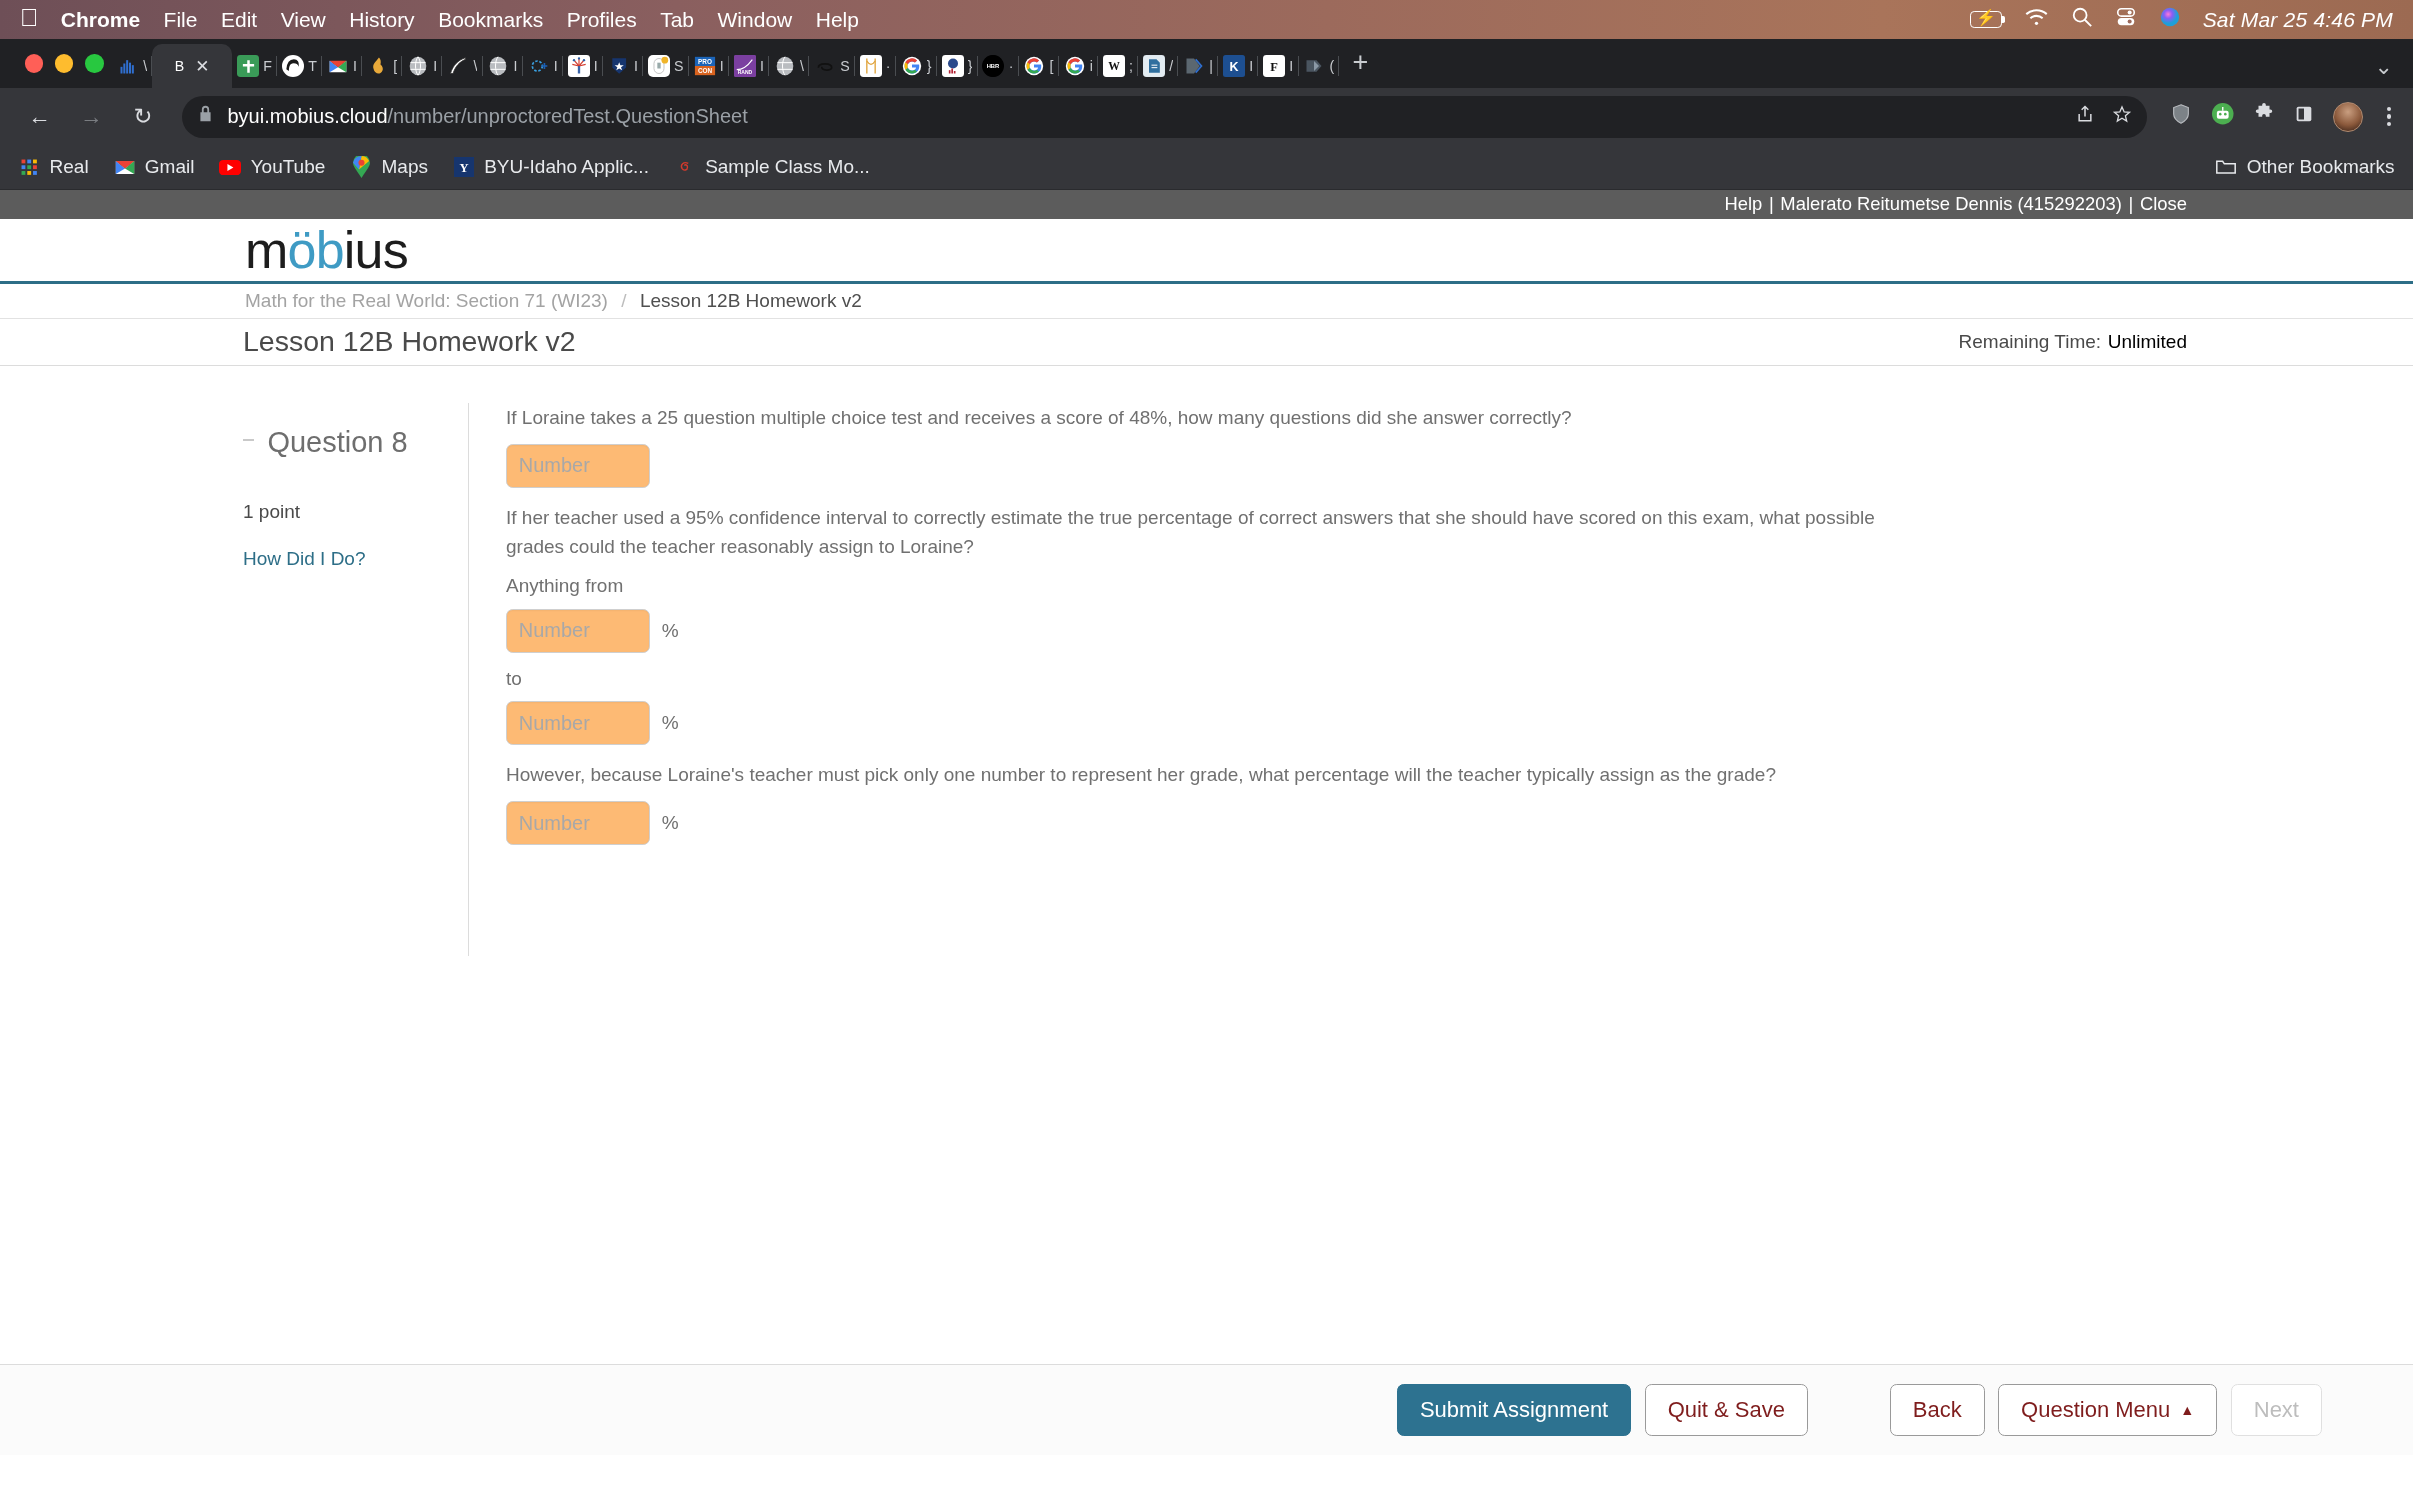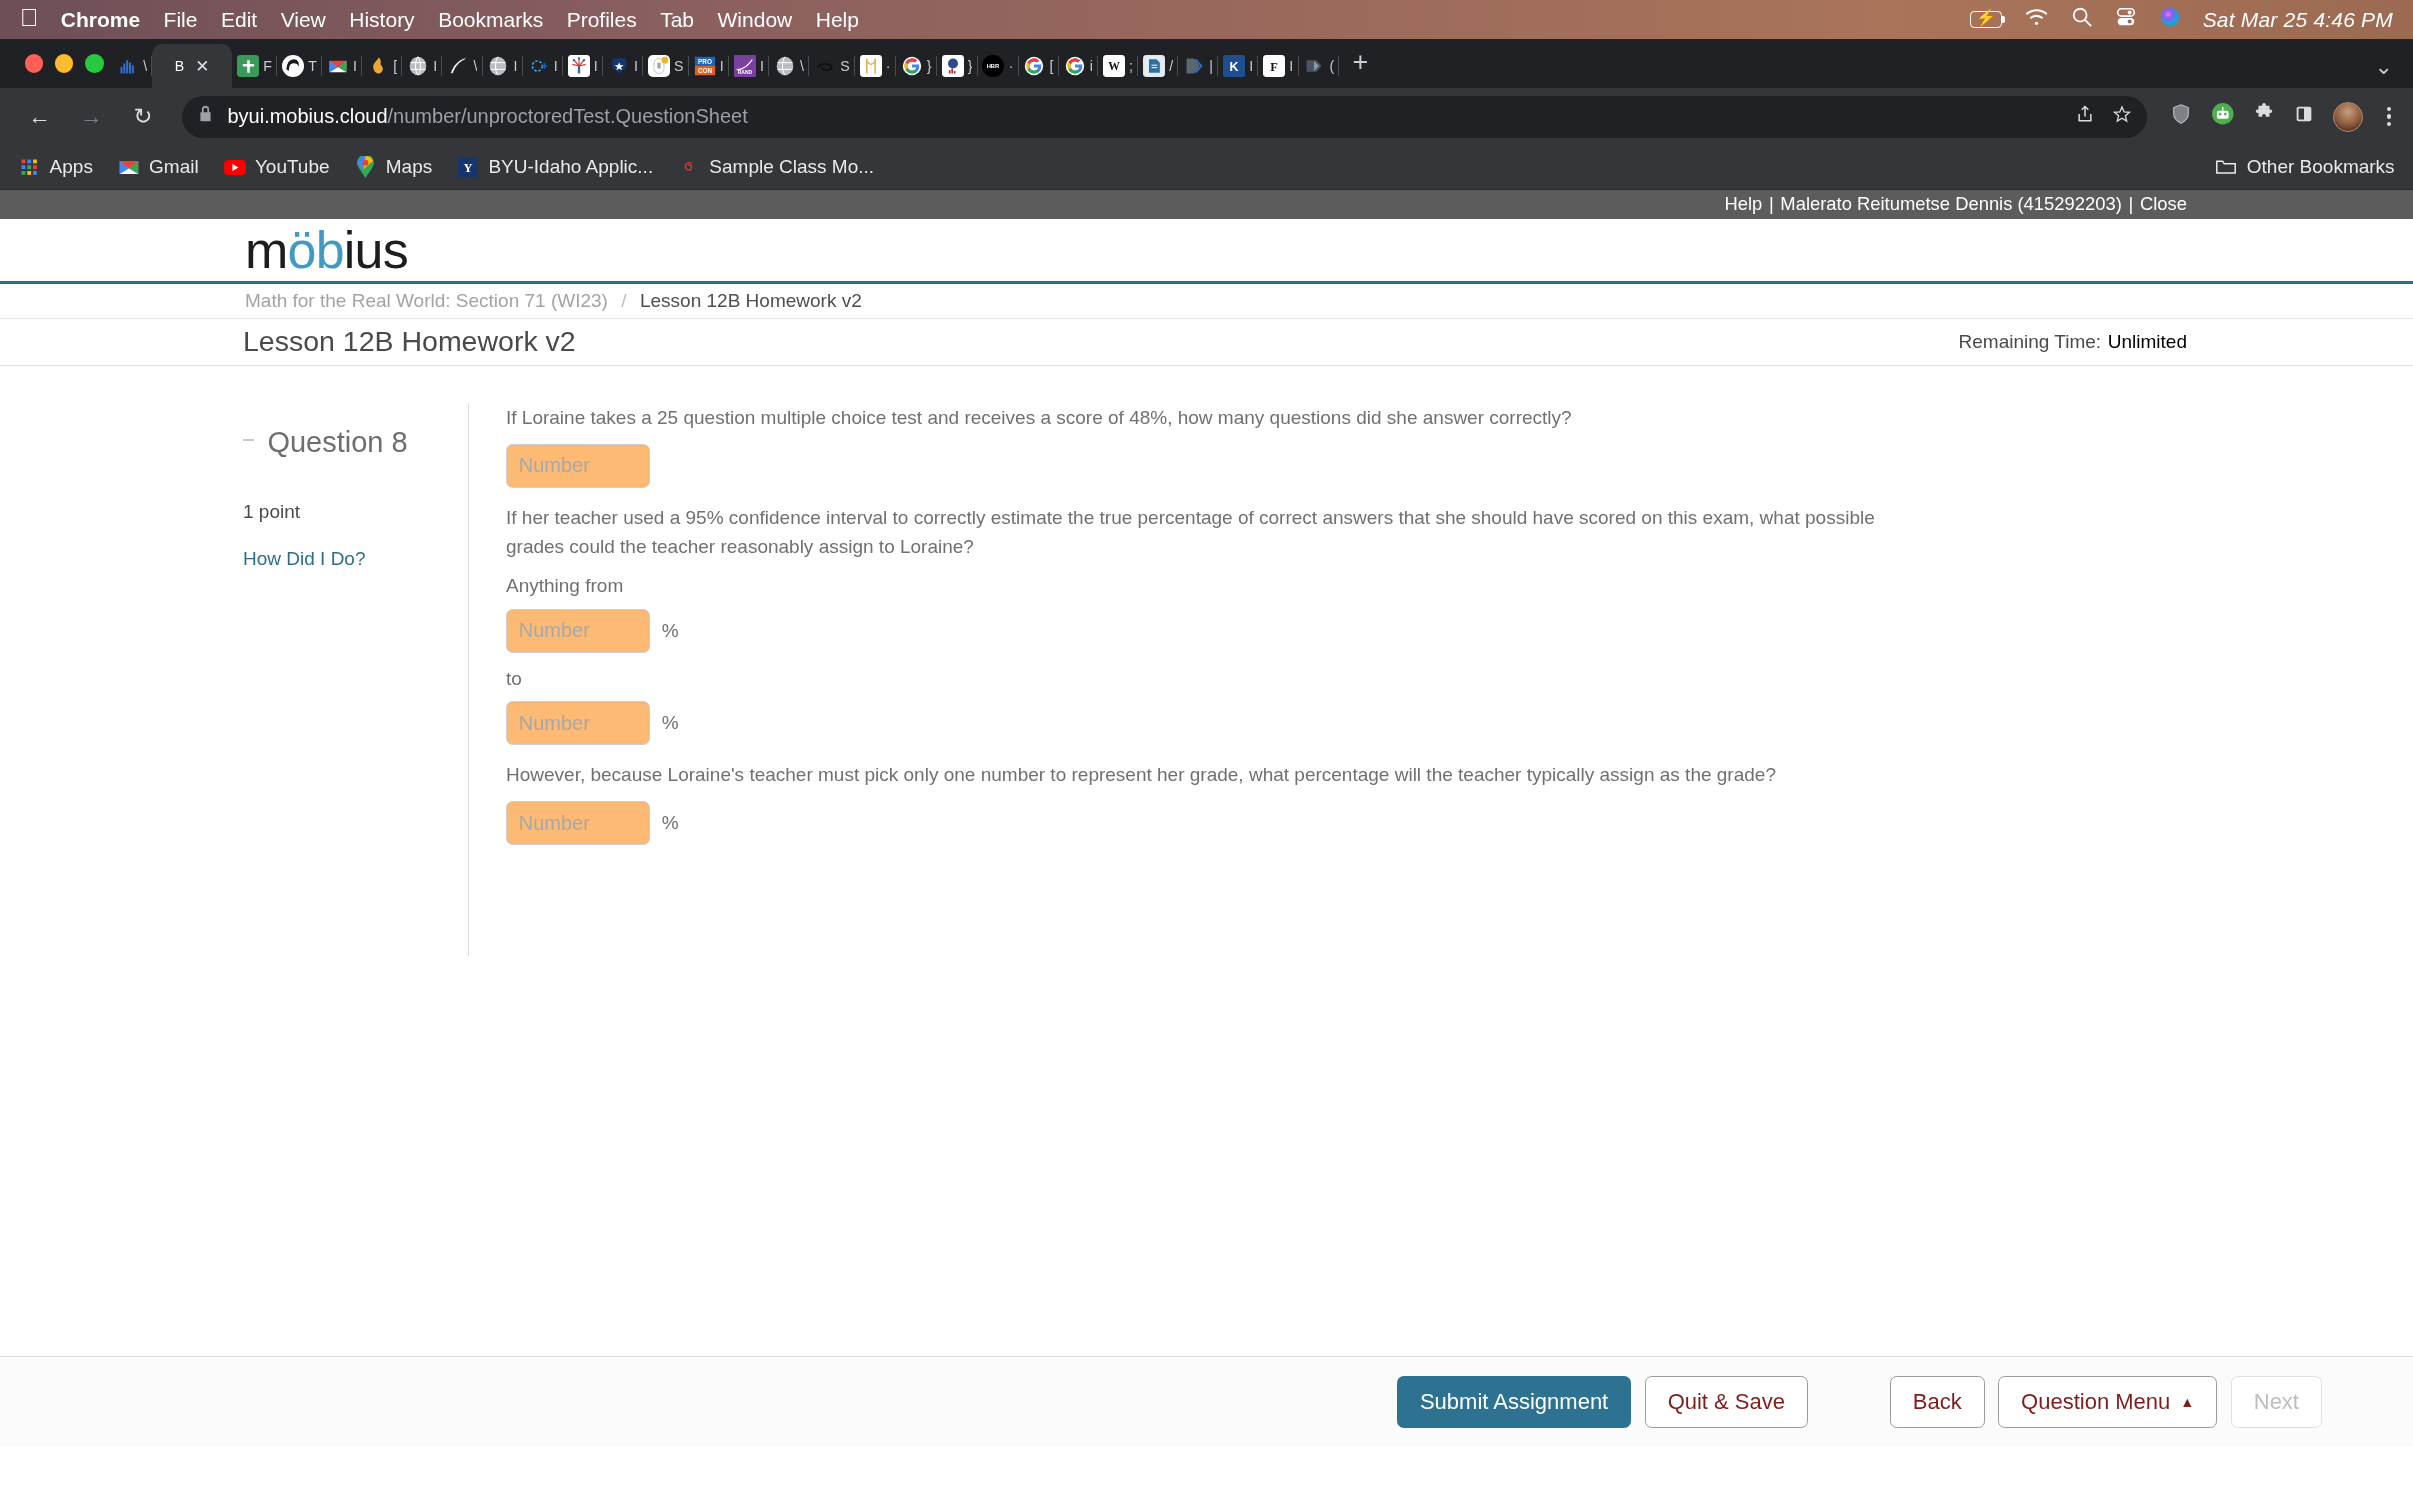--- a/index.html
+++ b/index.html
@@ -252,21 +252,21 @@
     padding: 0 11.7px;
     font-family: "Liberation Sans", sans-serif;
     box-shadow: inset 0 0.8px 1.7px rgba(0,0,0,0.05);
   }
   .num-input::placeholder { color: #a8a8a8; }
   .pct { font-size: 19px; color: #707070; }
   .lbl { font-size: 19px; color: #707070; margin-top: 13.4px; }
 
   
   .footer {
-    position: absolute; left: 0; right: 0; bottom: 8px;
+    position: absolute; left: 0; right: 0; bottom: 0;
     height: 91px;
     border-top: 0.8px solid #dcdcdc;
     background: #fbfbfb;
     display: flex; align-items: center; justify-content: flex-end;
     padding-right: 91px;
     gap: 13.4px;
   }
   .btn {
     height: 52px;
     padding: 0 22px;
@@ -753,21 +753,21 @@
               <rect x="17" y="2" width="5" height="5" fill="#fbbc05"></rect>
               <rect x="2" y="9.5" width="5" height="5" fill="#4285f4"></rect>
               <rect x="9.5" y="9.5" width="5" height="5" fill="#34a853"></rect>
               <rect x="17" y="9.5" width="5" height="5" fill="#ea4335"></rect>
               <rect x="2" y="17" width="5" height="5" fill="#34a853"></rect>
               <rect x="9.5" y="17" width="5" height="5" fill="#fbbc05"></rect>
               <rect x="17" y="17" width="5" height="5" fill="#4285f4"></rect>
             </g>
           </svg>
       </span>
-      <span>Apps</span>
+      <span>Real</span>
     </div>
     <div class="bm">
       <span class="bm-ico">
         <svg width="22" height="17" viewBox="0 0 24 18">
             <path d="M2 2 L12 10 L22 2 L22 16 L2 16 Z" fill="#fff"></path>
             <path d="M2 2 L12 10 L2 16 Z" fill="#4285f4"></path>
             <path d="M22 2 L12 10 L22 16 Z" fill="#34a853"></path>
             <path d="M2 2 L12 10 L22 2 Z" fill="#ea4335"></path>
           </svg>
       </span>

